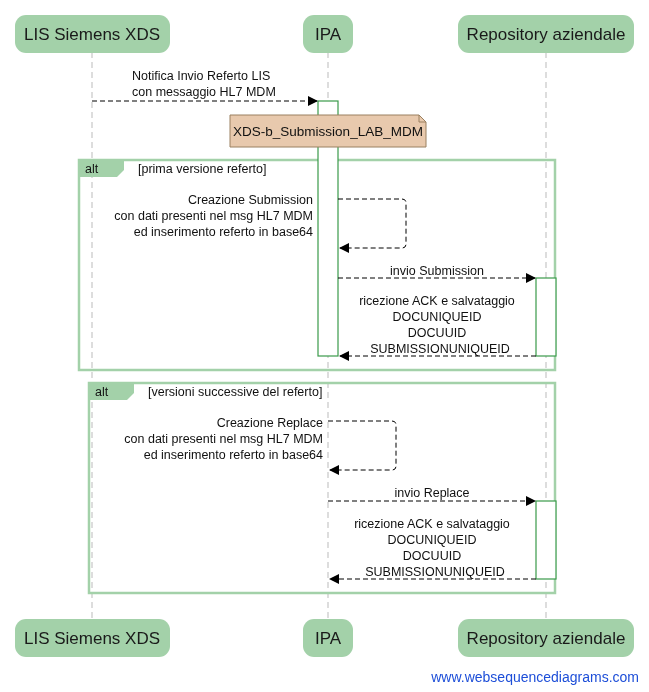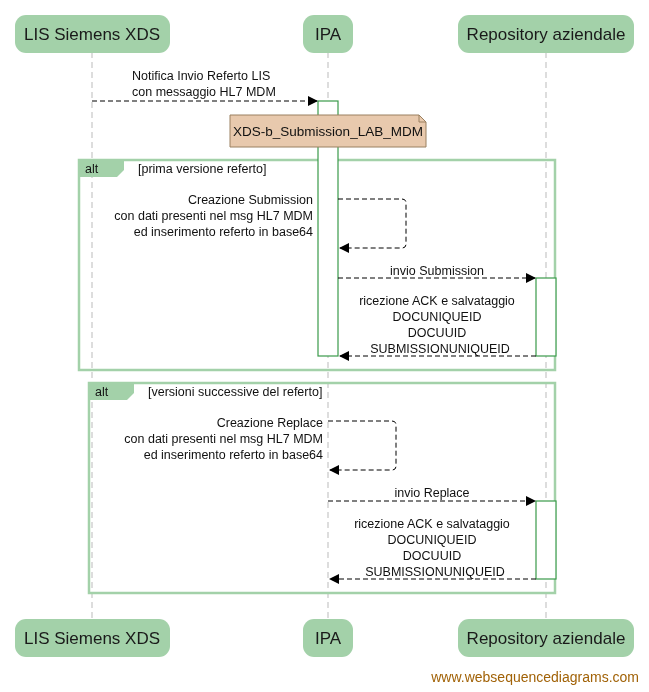--- a/index.html
+++ b/index.html
@@ -2,21 +2,21 @@
 <html><head>
 <meta charset="utf-8">
 <style>
   html, body { margin: 0; padding: 0; background: #ffffff; }
   body { width: 649px; height: 692px; position: relative; overflow: hidden; font-family: "Liberation Sans", sans-serif; }
   svg { position: absolute; left: 0; top: 0; }
   .participant-text { font-size: 17px; fill: #1a1a1a; }
   .msg-text { font-size: 12.5px; fill: #111; }
   .alt-text { font-size: 12.5px; fill: #111; }
   .note-text { font-size: 13.5px; fill: #111; }
-  .footer { position: absolute; right: 10px; bottom: 7px; font-size: 14px; color: #a16207; }
+  .footer { position: absolute; right: 10px; bottom: 7px; font-size: 14px; color: #1d4ed8; }
 </style>
 </head>
 <body>
 
 <svg width="649" height="692" viewBox="0 0 649 692">
   <defs>
     <marker id="arrowhead" markerWidth="10" markerHeight="10" refX="9" refY="5" orient="auto" markerUnits="userSpaceOnUse">
       <path d="M0,0 L10,5 L0,10 z" fill="#000"></path>
     </marker>
   </defs>

